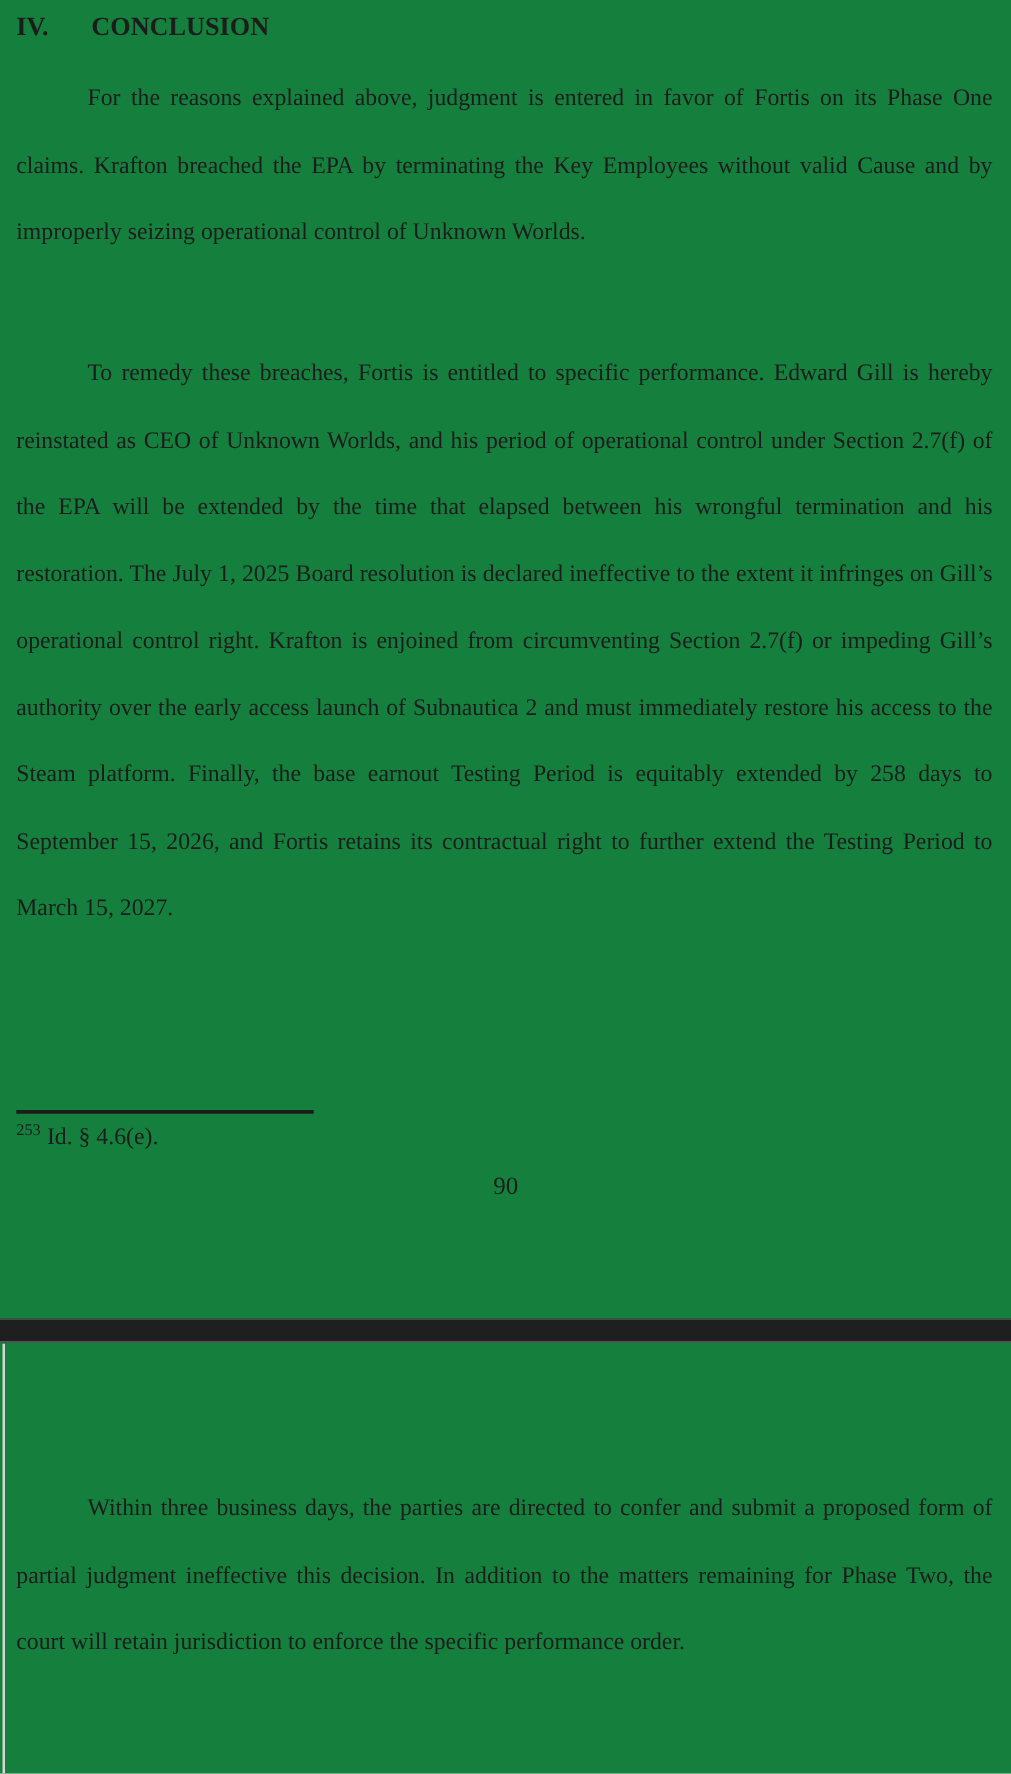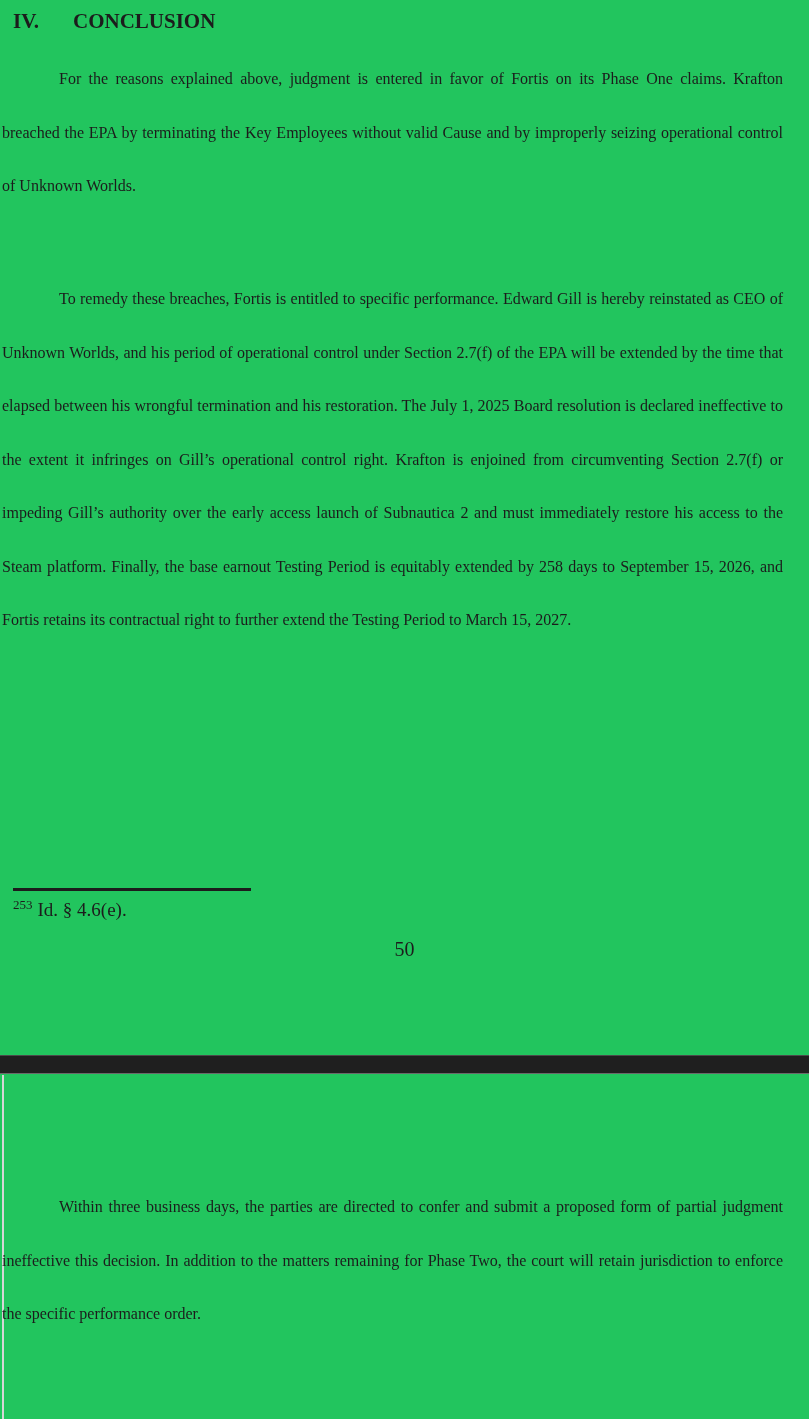--- a/index.html
+++ b/index.html
@@ -4,21 +4,21 @@
 <style>
   html, body {
     margin: 0;
     padding: 0;
     background: #ffffff;
   }
   #canvas {
     position: relative;
     width: 809px;
     height: 1419px;
-    background: #22c55e;
+    background: #15803d;
     overflow: hidden;
     font-family: "Liberation Serif", "DejaVu Serif", serif;
     color: #1c1c1c;
   }
   .page {
     position: absolute;
     left: 0;
     width: 809px;
   }
   .heading {
@@ -29,23 +29,23 @@
     font-weight: bold;
     line-height: 26px;
     white-space: nowrap;
   }
   .heading .num {
     display: inline-block;
     width: 60px;
   }
   .body-para {
     position: absolute;
-    left: 2px;
+    left: 13px;
     width: 781px;
-    font-size: 16px;
+    font-size: 19px;
     line-height: 53.5px;
     text-align: justify;
     text-indent: 57px;
   }
   #para-1 { top: 52px; }
   #para-2 { top: 272px; }
   #para-3 { top: 1180px; }
   .italic { }
   .footnote-rule {
     position: absolute;
@@ -110,21 +110,21 @@
     <div class="body-para" id="para-1">For the reasons explained above, judgment is entered in favor of Fortis on its Phase One claims.  Krafton breached the EPA by terminating the Key Employees without valid Cause and by improperly seizing operational control of Unknown Worlds.</div>
 
     <div class="body-para" id="para-2"><span>To remedy these breaches, Fortis is entitled to specific performance.  Edward Gill is hereby reinstated as CEO of Unknown Worlds, and his period of operational control under Section 2.7(f) of the EPA will be extended by the time that elapsed between his wrongful termination and his restoration.  The July 1, 2025 Board resolution is declared ineffective to the extent it infringes on Gill’s operational control right.  Krafton is enjoined from circumventing Section 2.7(f) or impeding Gill’s authority over the early access launch of </span><span class="italic">Subnautica 2</span><span> and must immediately restore his access to the Steam platform.  Finally, the base earnout Testing Period is equitably extended by 258 days to September 15, 2026, and Fortis retains its contractual right to further extend the Testing Period to March 15, 2027.</span></div>
 
     <div class="footnote-rule"></div>
 
     <div class="footnote">
       <sup>253</sup><span class="italic">Id.</span><span> § 4.6(e).</span>
     </div>
 
-    <div class="page-number">50</div>
+    <div class="page-number">90</div>
   </div>
 
   <div class="divider-bar"></div>
 
   <div class="page">
     <div class="page-edge-left"></div>
 
     <div class="body-para" id="para-3">Within three business days, the parties are directed to confer and submit a proposed form of partial judgment ineffective this decision.  In addition to the matters remaining for Phase Two, the court will retain jurisdiction to enforce the specific performance order.</div>
   </div>
 

